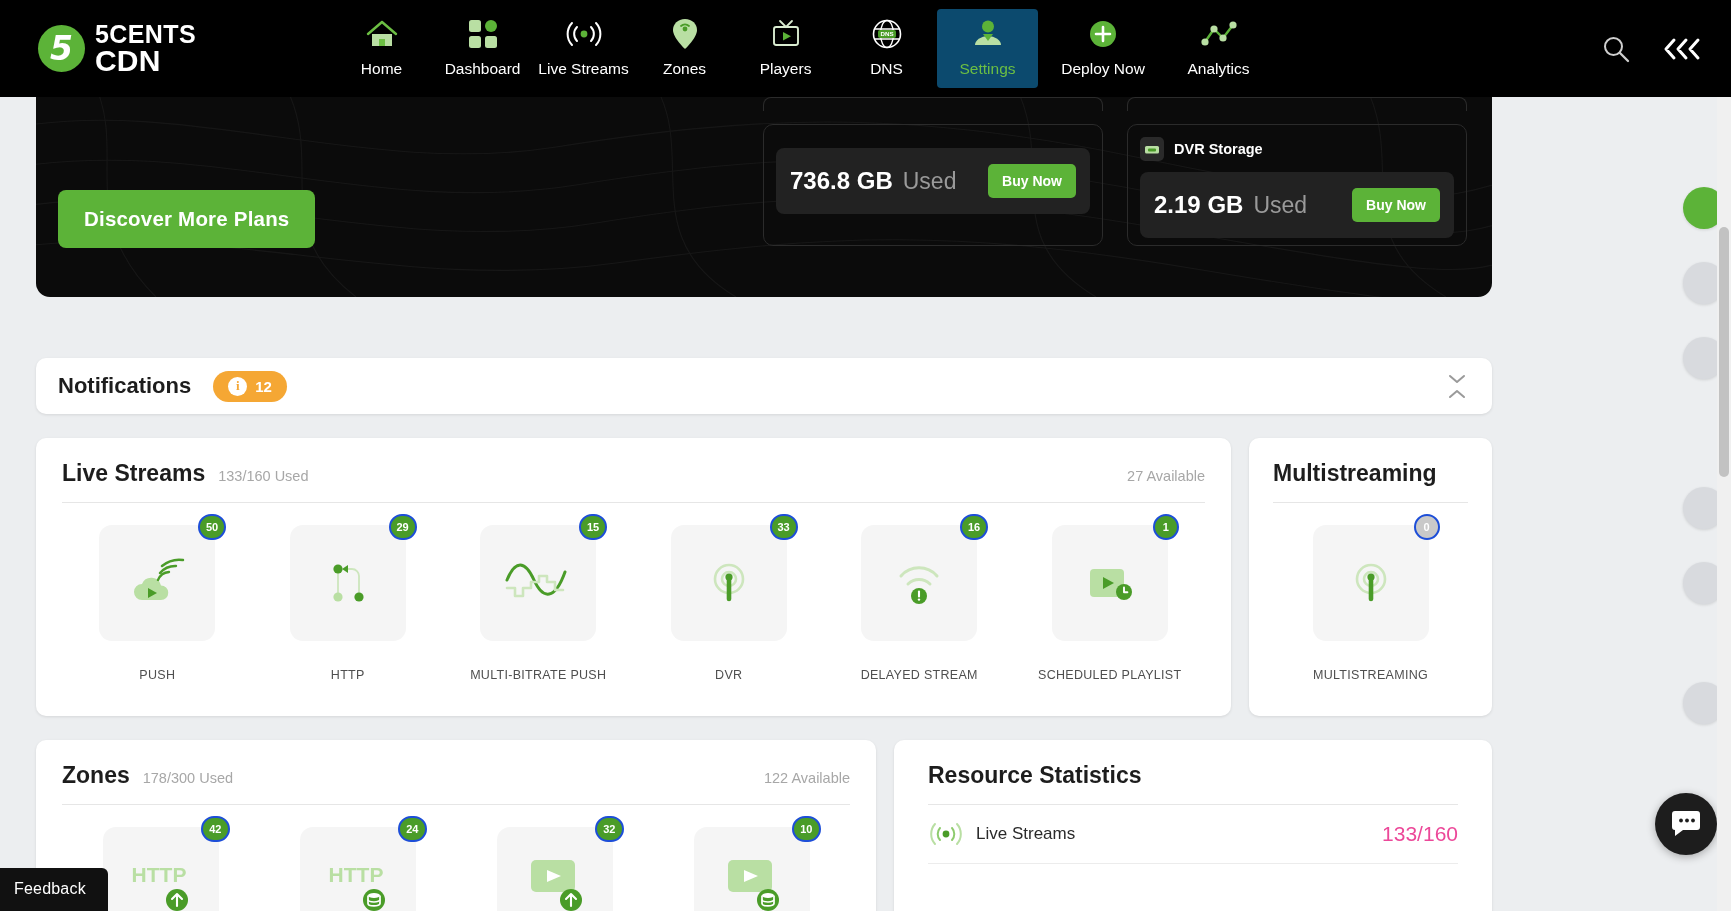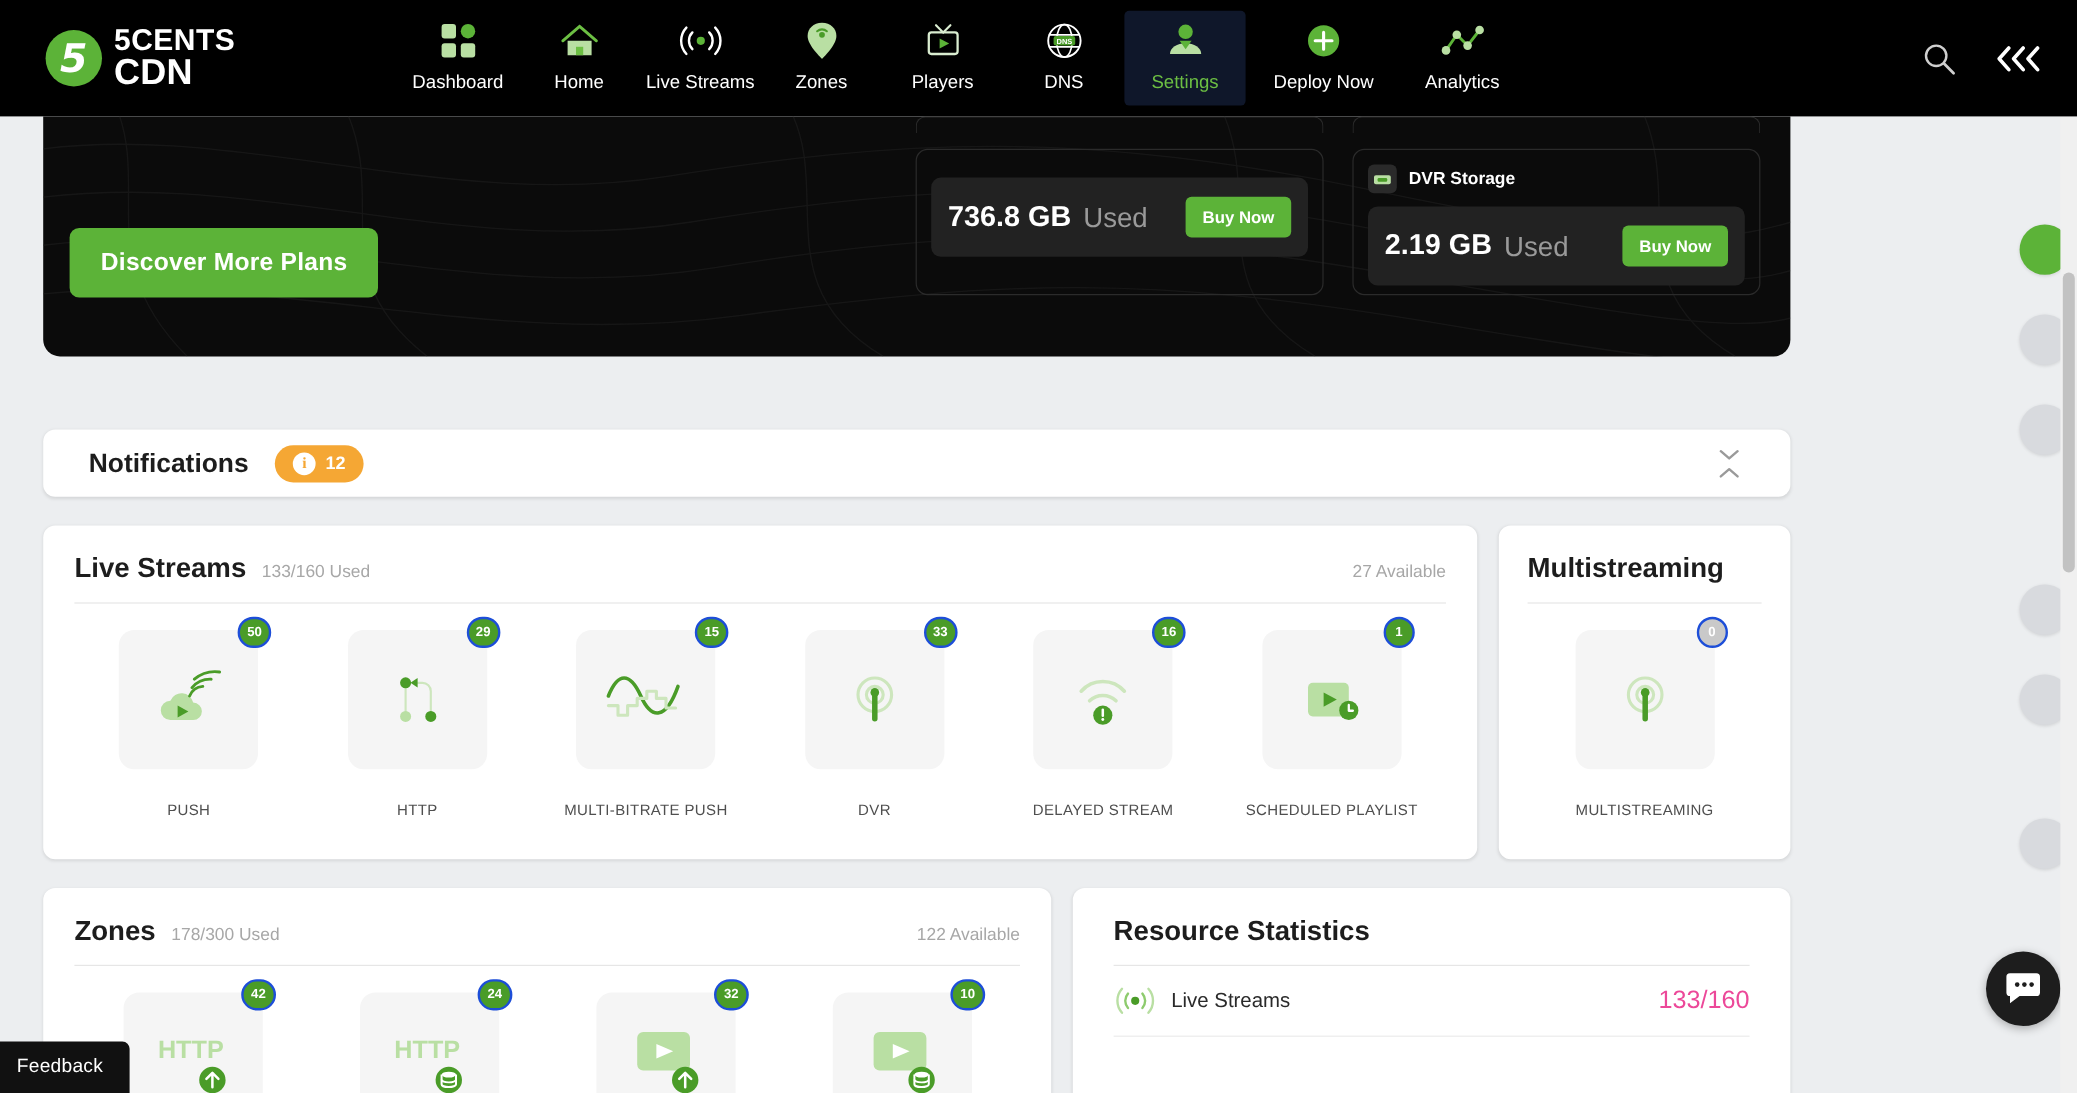--- a/index.html
+++ b/index.html
@@ -27,21 +27,21 @@
   .brand-text .l1 { font-size: 25px; font-weight: bold; letter-spacing: .4px; }
   .brand-text .l2 { font-size: 30px; font-weight: bold; letter-spacing: .2px; }
 
   .navitems { display: flex; align-items: flex-start; margin-left: 135px; gap: 0; }
   .navitem {
     width: 101px; padding: 8px 0 10px; display: flex; flex-direction: column;
     align-items: center; gap: 9px; cursor: pointer; border-radius: 4px;
   }
   .navitem.wide { width: 130px; }
   .navitem .lbl { color: #fff; font-size: 15.5px; white-space: nowrap; }
-  .navitem.active { background: #0f172a; }
+  .navitem.active { background: #0c4a6e; }
   .navitem.active .lbl { color: #6cbf43; }
   .navicon { height: 34px; display: flex; align-items: center; justify-content: center; }
 
   .nav-right { margin-left: auto; display: flex; align-items: center; gap: 30px; margin-right: 30px; }
   .icon-btn { cursor: pointer; display:flex; align-items:center; justify-content:center; }
 
   
   .hero {
     position: absolute; left: 36px; top: 97px; width: 1456px; height: 200px;
     background: #0b0b0b; border-radius: 0 0 14px 14px; overflow: hidden;
@@ -81,21 +81,21 @@
     border: 1px solid #2b2b2b; border-bottom:none; border-radius: 8px 8px 0 0;
   }
   .hero-strip.s1 { left: 727px; }
   .hero-strip.s2 { left: 1091px; }
 
   
   .card { background: #fff; border-radius: 10px; box-shadow: 0 1px 3px rgba(0,0,0,.10); }
 
   .notif {
     position: absolute; left: 36px; top: 358px; width: 1456px; height: 56px;
-    display: flex; align-items: center; padding: 0 38px;
+    display: flex; align-items: center; padding: 0 22px;
   }
   .notif-title { font-size: 22px; font-weight: bold; color: #1d1d1d; }
   .notif-badge {
     margin-left: 22px; background: #f5a734; color: #fff; border-radius: 16px;
     height: 31px; min-width: 72px; display: flex; align-items: center; gap: 8px;
     padding: 0 15px; font-size: 15px; font-weight: bold;
   }
   .info-dot {
     width: 19px; height: 19px; border-radius: 50%; background: #fff; color: #f5a734;
     display: flex; align-items: center; justify-content: center;
@@ -188,39 +188,39 @@
       <div class="brand-text">
         <div class="l1">5CENTS</div>
         <div class="l2">CDN</div>
       </div>
     </div>
 
     <div class="navitems">
 
       <div class="navitem">
         <span class="navicon">
+          <svg width="34" height="30" viewBox="0 0 34 30">
+              <path d="M17 3 L31 15 M17 3 L3 15" stroke="#6cbf43" stroke-width="2.4" fill="none" stroke-linecap="round"></path>
+              <path d="M7 15 h20 v12 h-20 z" fill="#b9dfa3"></path>
+              <rect x="14" y="20" width="6" height="7" fill="#6cbf43"></rect>
+            </svg>
+        </span>
+        <span class="lbl">Home</span>
+      </div>
+
+      <div class="navitem">
+        <span class="navicon">
           <svg width="30" height="30" viewBox="0 0 30 30">
               <rect x="1" y="1" width="12" height="12" rx="2.5" fill="#b9dfa3"></rect>
               <rect x="17" y="1" width="12" height="12" rx="6" fill="#5cb338"></rect>
               <rect x="1" y="17" width="12" height="12" rx="2.5" fill="#b9dfa3"></rect>
               <rect x="17" y="17" width="12" height="12" rx="2.5" fill="#b9dfa3"></rect>
             </svg>
         </span>
         <span class="lbl">Dashboard</span>
-      </div>
-
-      <div class="navitem">
-        <span class="navicon">
-          <svg width="34" height="30" viewBox="0 0 34 30">
-              <path d="M17 3 L31 15 M17 3 L3 15" stroke="#6cbf43" stroke-width="2.4" fill="none" stroke-linecap="round"></path>
-              <path d="M7 15 h20 v12 h-20 z" fill="#b9dfa3"></path>
-              <rect x="14" y="20" width="6" height="7" fill="#6cbf43"></rect>
-            </svg>
-        </span>
-        <span class="lbl">Home</span>
       </div>
 
       <div class="navitem">
         <span class="navicon">
           <svg width="38" height="28" viewBox="0 0 38 28">
               <circle cx="19" cy="14" r="3.4" fill="#5cb338"></circle>
               <path d="M12 7 a10 10 0 0 0 0 14 M26 7 a10 10 0 0 1 0 14" stroke="#ffffff" stroke-width="2" fill="none" stroke-linecap="round"></path>
               <path d="M7 3 a16 16 0 0 0 0 22 M31 3 a16 16 0 0 1 0 22" stroke="#ffffff" stroke-width="2" fill="none" stroke-linecap="round"></path>
             </svg>
         </span>

